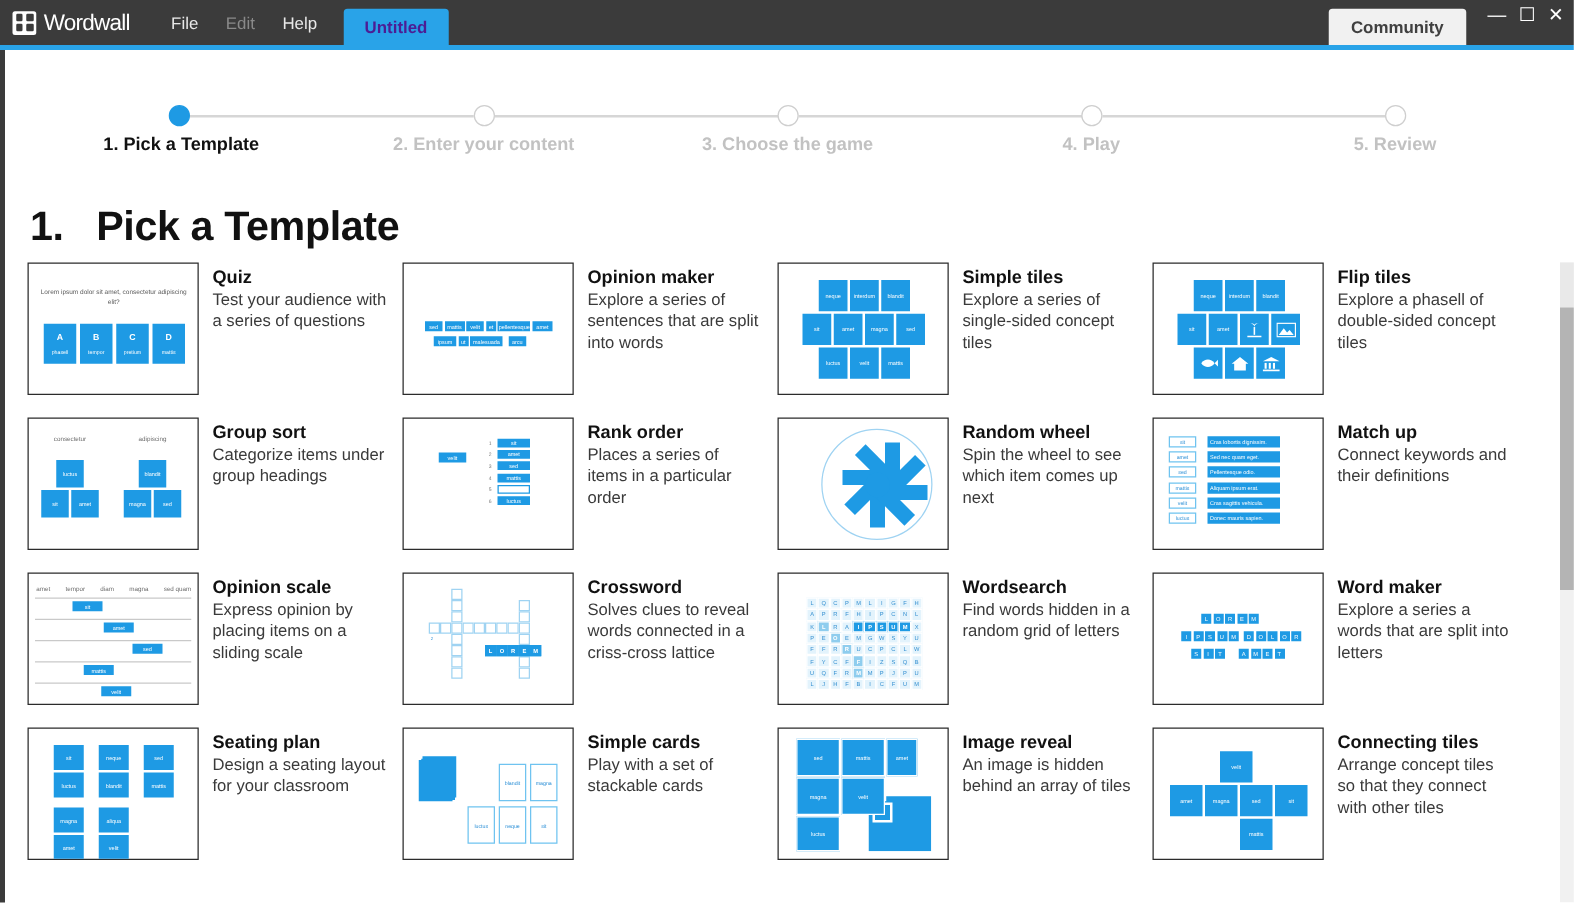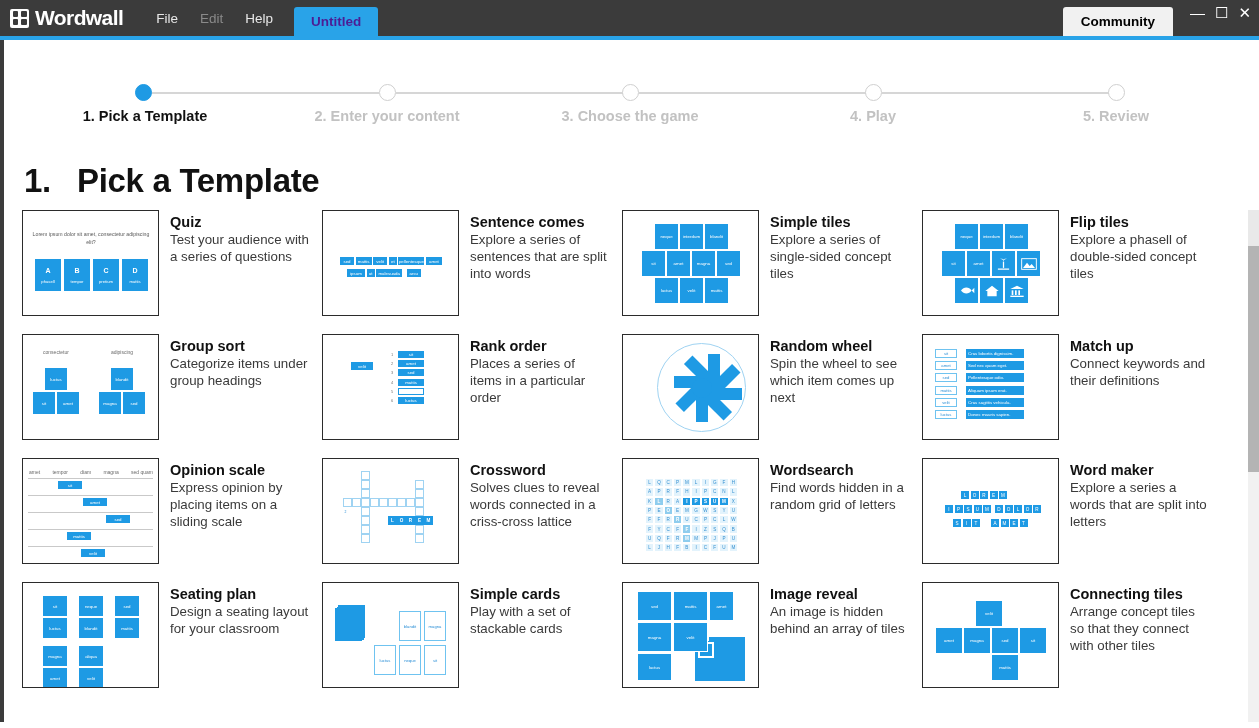--- a/index.html
+++ b/index.html
@@ -18,38 +18,38 @@
     background: #3b3b3b;
     display: flex; align-items: flex-end;
   }
   .logo-wrap { display: flex; align-items: center; height: 36px; padding: 0 0 0 10px; }
   .logo-mark {
     width: 19px; height: 19px; background: #ffffff; border-radius: 2px;
     display: grid; grid-template-columns: 1fr 1fr; grid-template-rows: 1fr 1fr;
     gap: 2.5px; padding: 2.5px; margin-right: 6px;
   }
   .logo-mark i { background: #3b3b3b; border-radius: 1px; display: block; }
-  .logo-text { color: #ffffff; font-size: 21px; font-weight: bold; letter-spacing: -0.6px; }
+  .logo-text { color: #ffffff; font-size: 18px; font-weight: normal; letter-spacing: -0.6px; }
 
   .menu { display: flex; align-items: center; height: 36px; margin-left: 22px; }
   .menu-item {
     color: #e8e8e8; font-size: 13.5px; padding: 0 11px; height: 36px;
     display: flex; align-items: center; cursor: default;
   }
   .menu-item.disabled { color: #8a8a8a; }
 
   .doc-tab {
     margin-left: 10px; height: 29px; background: #29a3e8; color: #4c1d95;
     font-size: 13.5px; font-weight: bold; padding: 0 17px;
     display: flex; align-items: center; border-radius: 3px 3px 0 0;
   }
 
   .community-tab {
     position: absolute; right: 86px; bottom: 0;
-    height: 29px; background: #f1f1f1; color: #000000;
+    height: 29px; background: #f1f1f1; color: #404040;
     font-size: 13.5px; font-weight: bold; padding: 0 18px;
     display: flex; align-items: center; border-radius: 3px 3px 0 0;
   }
   .winbtns {
     position: absolute; right: 8px; top: 5px;
     display: flex; align-items: center; gap: 10px;
   }
   .winbtn { color: #ffffff; font-size: 15px; line-height: 1; cursor: default; }
   .accent-bar { position: absolute; top: 36px; left: 0; width: 1259px; height: 4px; background: #29a3e8; }
 
@@ -242,21 +242,21 @@
           <span class="tile" style="width:16px;height:8px;">amet</span>
         </div>
         <div class="t" style="left:24px;top:58px;display:flex;gap:1.6px;">
           <span class="tile" style="width:18px;height:8px;">ipsum</span>
           <span class="tile" style="width:8px;height:8px;">ut</span>
           <span class="tile" style="width:26px;height:8px;">malesuada</span>
           <span class="tile" style="width:14px;height:8px;margin-left:3px;">arcu</span>
         </div>
       </div>
       <div class="card-text">
-        <div class="card-title">Sentence comes</div>
+        <div class="card-title">Opinion maker</div>
         <div class="card-desc">Explore a series of sentences that are split into words</div>
       </div>
     </div>
 
     <div class="card">
       <div class="thumb">
         <div class="t" style="left:32px;top:13px;display:flex;gap:2px;">
           <span class="tile" style="width:23px;height:25px;">neque</span>
           <span class="tile" style="width:23px;height:25px;">interdum</span>
           <span class="tile" style="width:23px;height:25px;">blandit</span>

